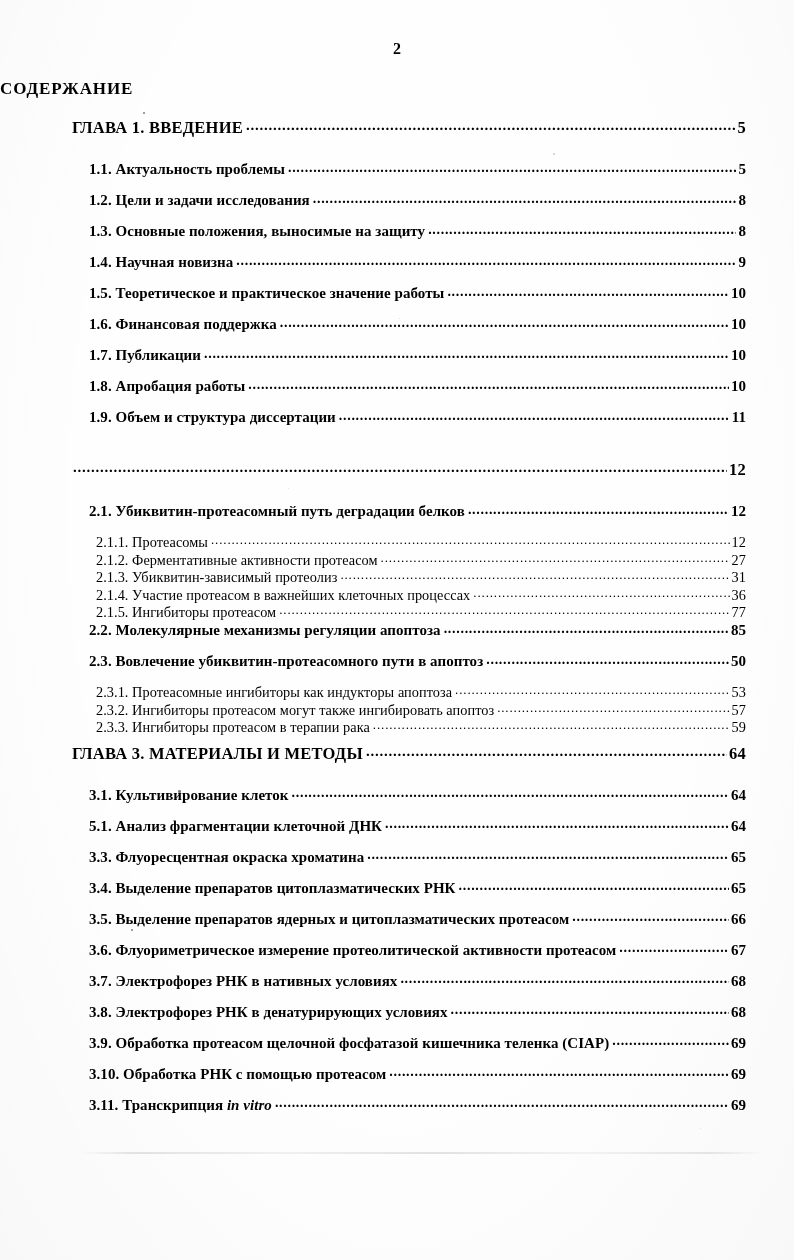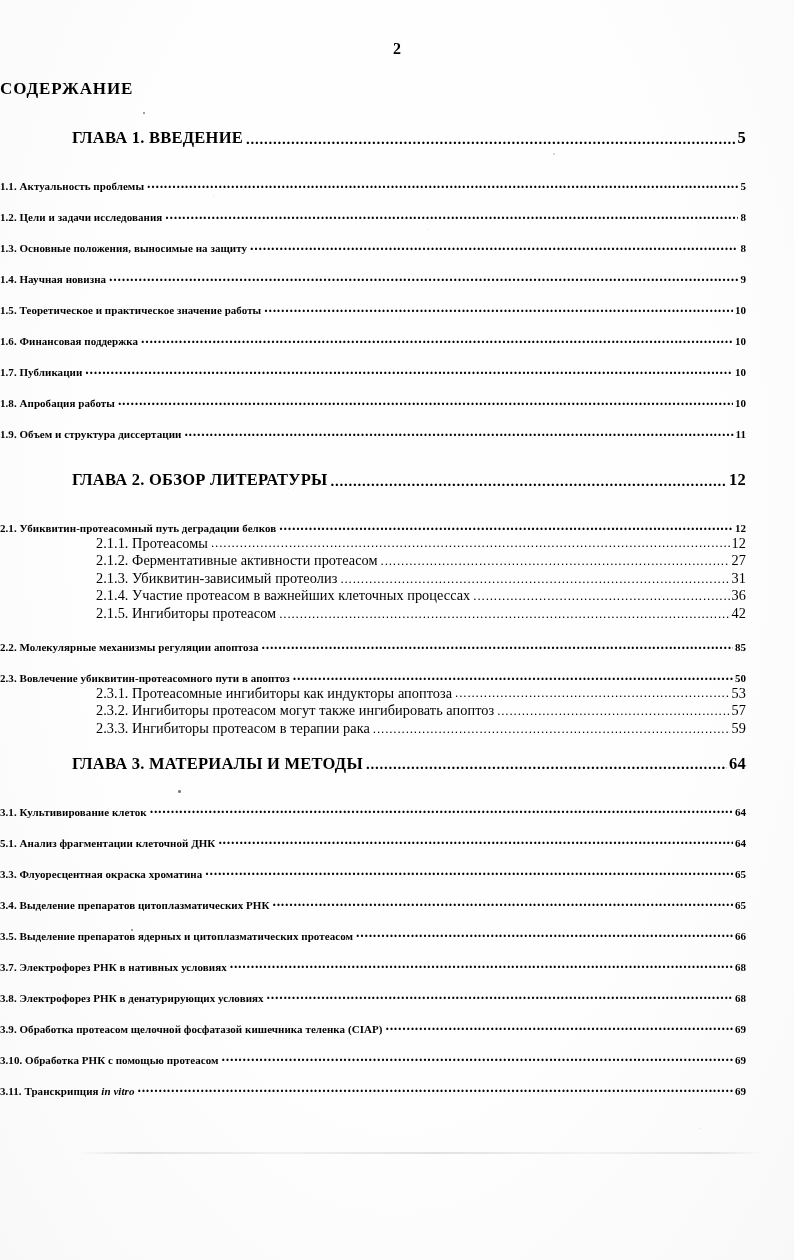--- a/index.html
+++ b/index.html
@@ -73,21 +73,21 @@
 
   .toc {
     position: absolute;
     top: 118px;
     left: 0;
     right: 0;
   }
 
   .entry {
     display: flex;
-    align-items: flex-end;
+    align-items: flex-start;
     white-space: nowrap;
     position: relative;
   }
   .entry .label {
     flex: 0 0 auto;
     padding-right: 2px;
   }
   .entry .leader {
     flex: 1 1 auto;
     overflow: hidden;
@@ -116,22 +116,23 @@
     margin-right: 48px;
     font-size: 16.5px;
     font-weight: 700;
     letter-spacing: 0.25px;
   }
   .lvl1 .leader::before { letter-spacing: 0.75px; font-size: 15px; }
   .lvl1 .pageno { font-weight: 700; }
 
   
   .lvl2 {
+    margin-left: 89px;
     margin-right: 48px;
-    font-size: 11px;
+    font-size: 15px;
     font-weight: 700;
     letter-spacing: 0.05px;
   }
   .lvl2 .leader::before { letter-spacing: 0.7px; font-size: 14px; }
   .lvl2 .pageno { font-weight: 700; }
 
   
   .lvl3 {
     margin-left: 96px;
     margin-right: 48px;
@@ -222,21 +223,20 @@
     </div>
     <div class="entry lvl2 row-lvl2">
       <span class="label">1.9. Объем и структура диссертации</span>
       <span class="leader"></span>
       <span class="pageno">11</span>
     </div>
 
     <div class="gap-chapter-top"></div>
 
     <div class="entry lvl1 row-lvl1">
-      <span class="label">ГЛАВА 2. ОБЗОР ЛИТЕРАТУРЫ</span>
       <span class="leader"></span>
       <span class="pageno">12</span>
     </div>
 
     <div class="gap-before-lvl2"></div>
 
     <div class="entry lvl2 row-lvl2">
       <span class="label">2.1. Убиквитин-протеасомный путь деградации белков</span>
       <span class="leader"></span>
       <span class="pageno">12</span>
@@ -258,21 +258,21 @@
       <span class="pageno">31</span>
     </div>
     <div class="entry lvl3 row-lvl3">
       <span class="label">2.1.4. Участие протеасом в важнейших клеточных процессах</span>
       <span class="leader"></span>
       <span class="pageno">36</span>
     </div>
     <div class="entry lvl3 row-lvl3">
       <span class="label">2.1.5. Ингибиторы протеасом</span>
       <span class="leader"></span>
-      <span class="pageno">42</span>
+      <span class="pageno">77</span>
     </div>
 
     <div class="entry lvl2 row-lvl2">
       <span class="label">2.2. Молекулярные механизмы регуляции апоптоза</span>
       <span class="leader"></span>
       <span class="pageno">85</span>
     </div>
     <div class="entry lvl2 row-lvl2">
       <span class="label">2.3. Вовлечение убиквитин-протеасомного пути в апоптоз</span>
       <span class="leader"></span>
@@ -322,20 +322,25 @@
     </div>
     <div class="entry lvl2 row-lvl2">
       <span class="label">3.4. Выделение препаратов цитоплазматических РНК</span>
       <span class="leader"></span>
       <span class="pageno">65</span>
     </div>
     <div class="entry lvl2 row-lvl2">
       <span class="label">3.5.  Выделение препаратов ядерных и цитоплазматических протеасом</span>
       <span class="leader"></span>
       <span class="pageno">66</span>
+    </div>
+    <div class="entry lvl2 row-lvl2">
+      <span class="label">3.6.  Флуориметрическое измерение протеолитической активности протеасом</span>
+      <span class="leader"></span>
+      <span class="pageno">67</span>
     </div>
     <div class="entry lvl2 row-lvl2">
       <span class="label">3.7.  Электрофорез РНК в нативных условиях</span>
       <span class="leader"></span>
       <span class="pageno">68</span>
     </div>
     <div class="entry lvl2 row-lvl2">
       <span class="label">3.8.  Электрофорез РНК в денатурирующих условиях</span>
       <span class="leader"></span>
       <span class="pageno">68</span>

